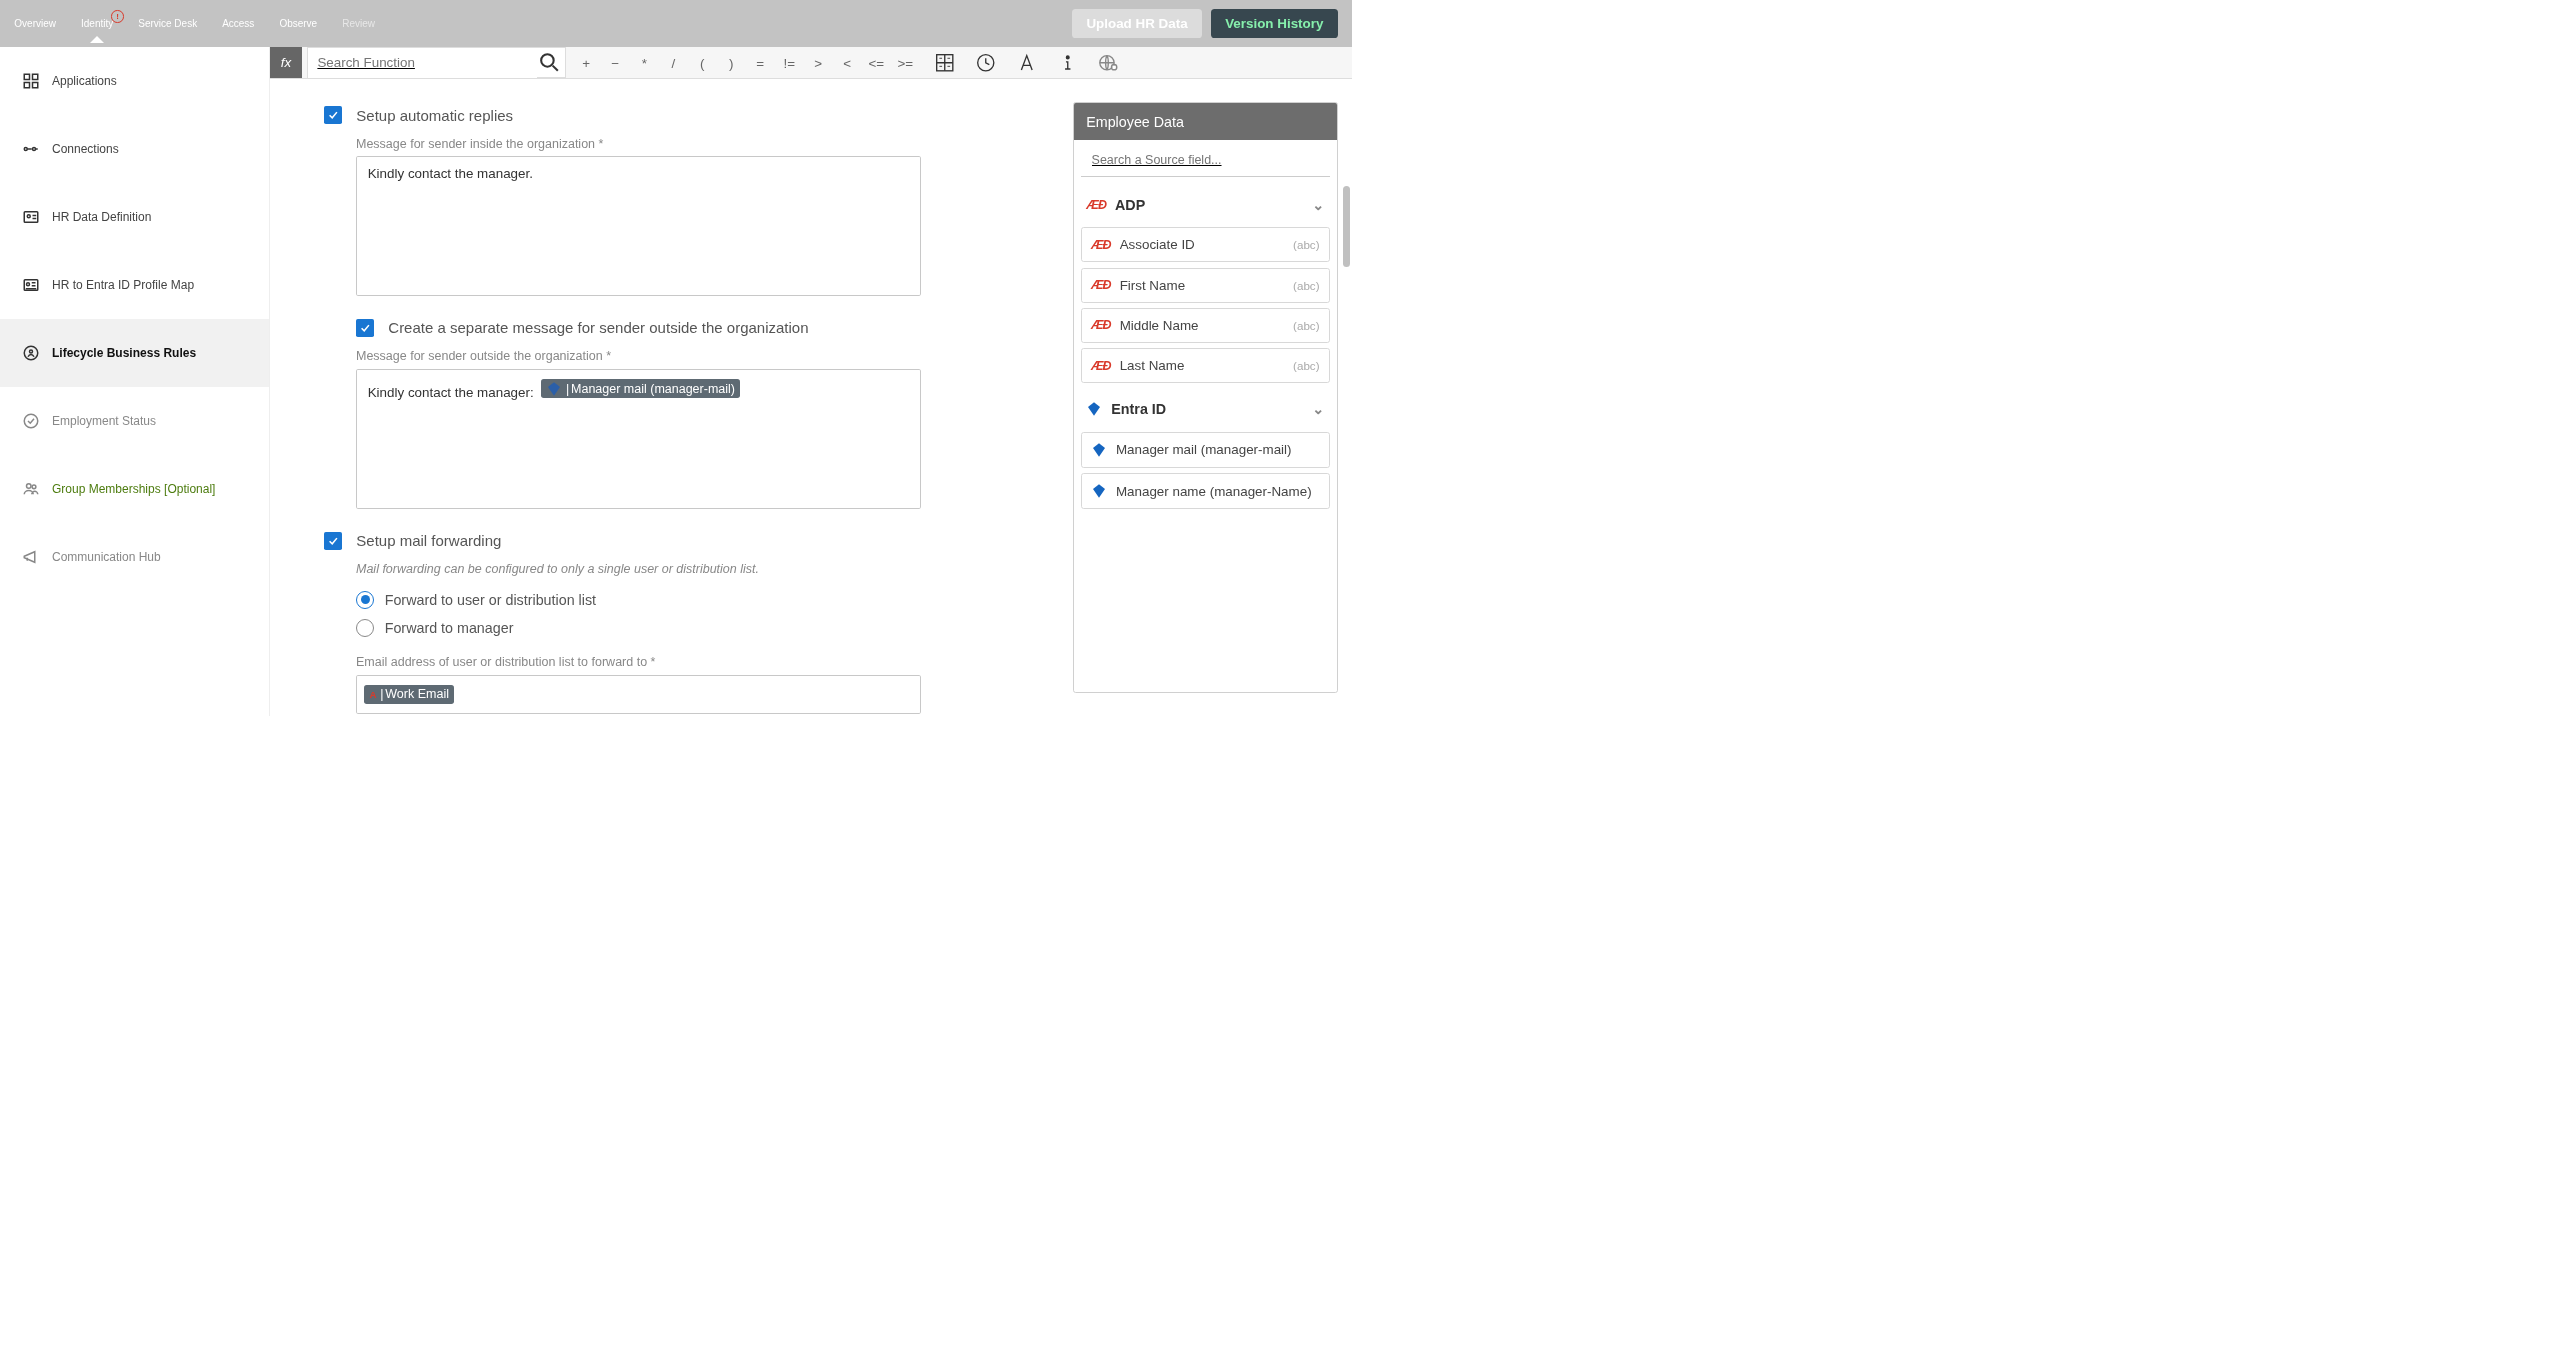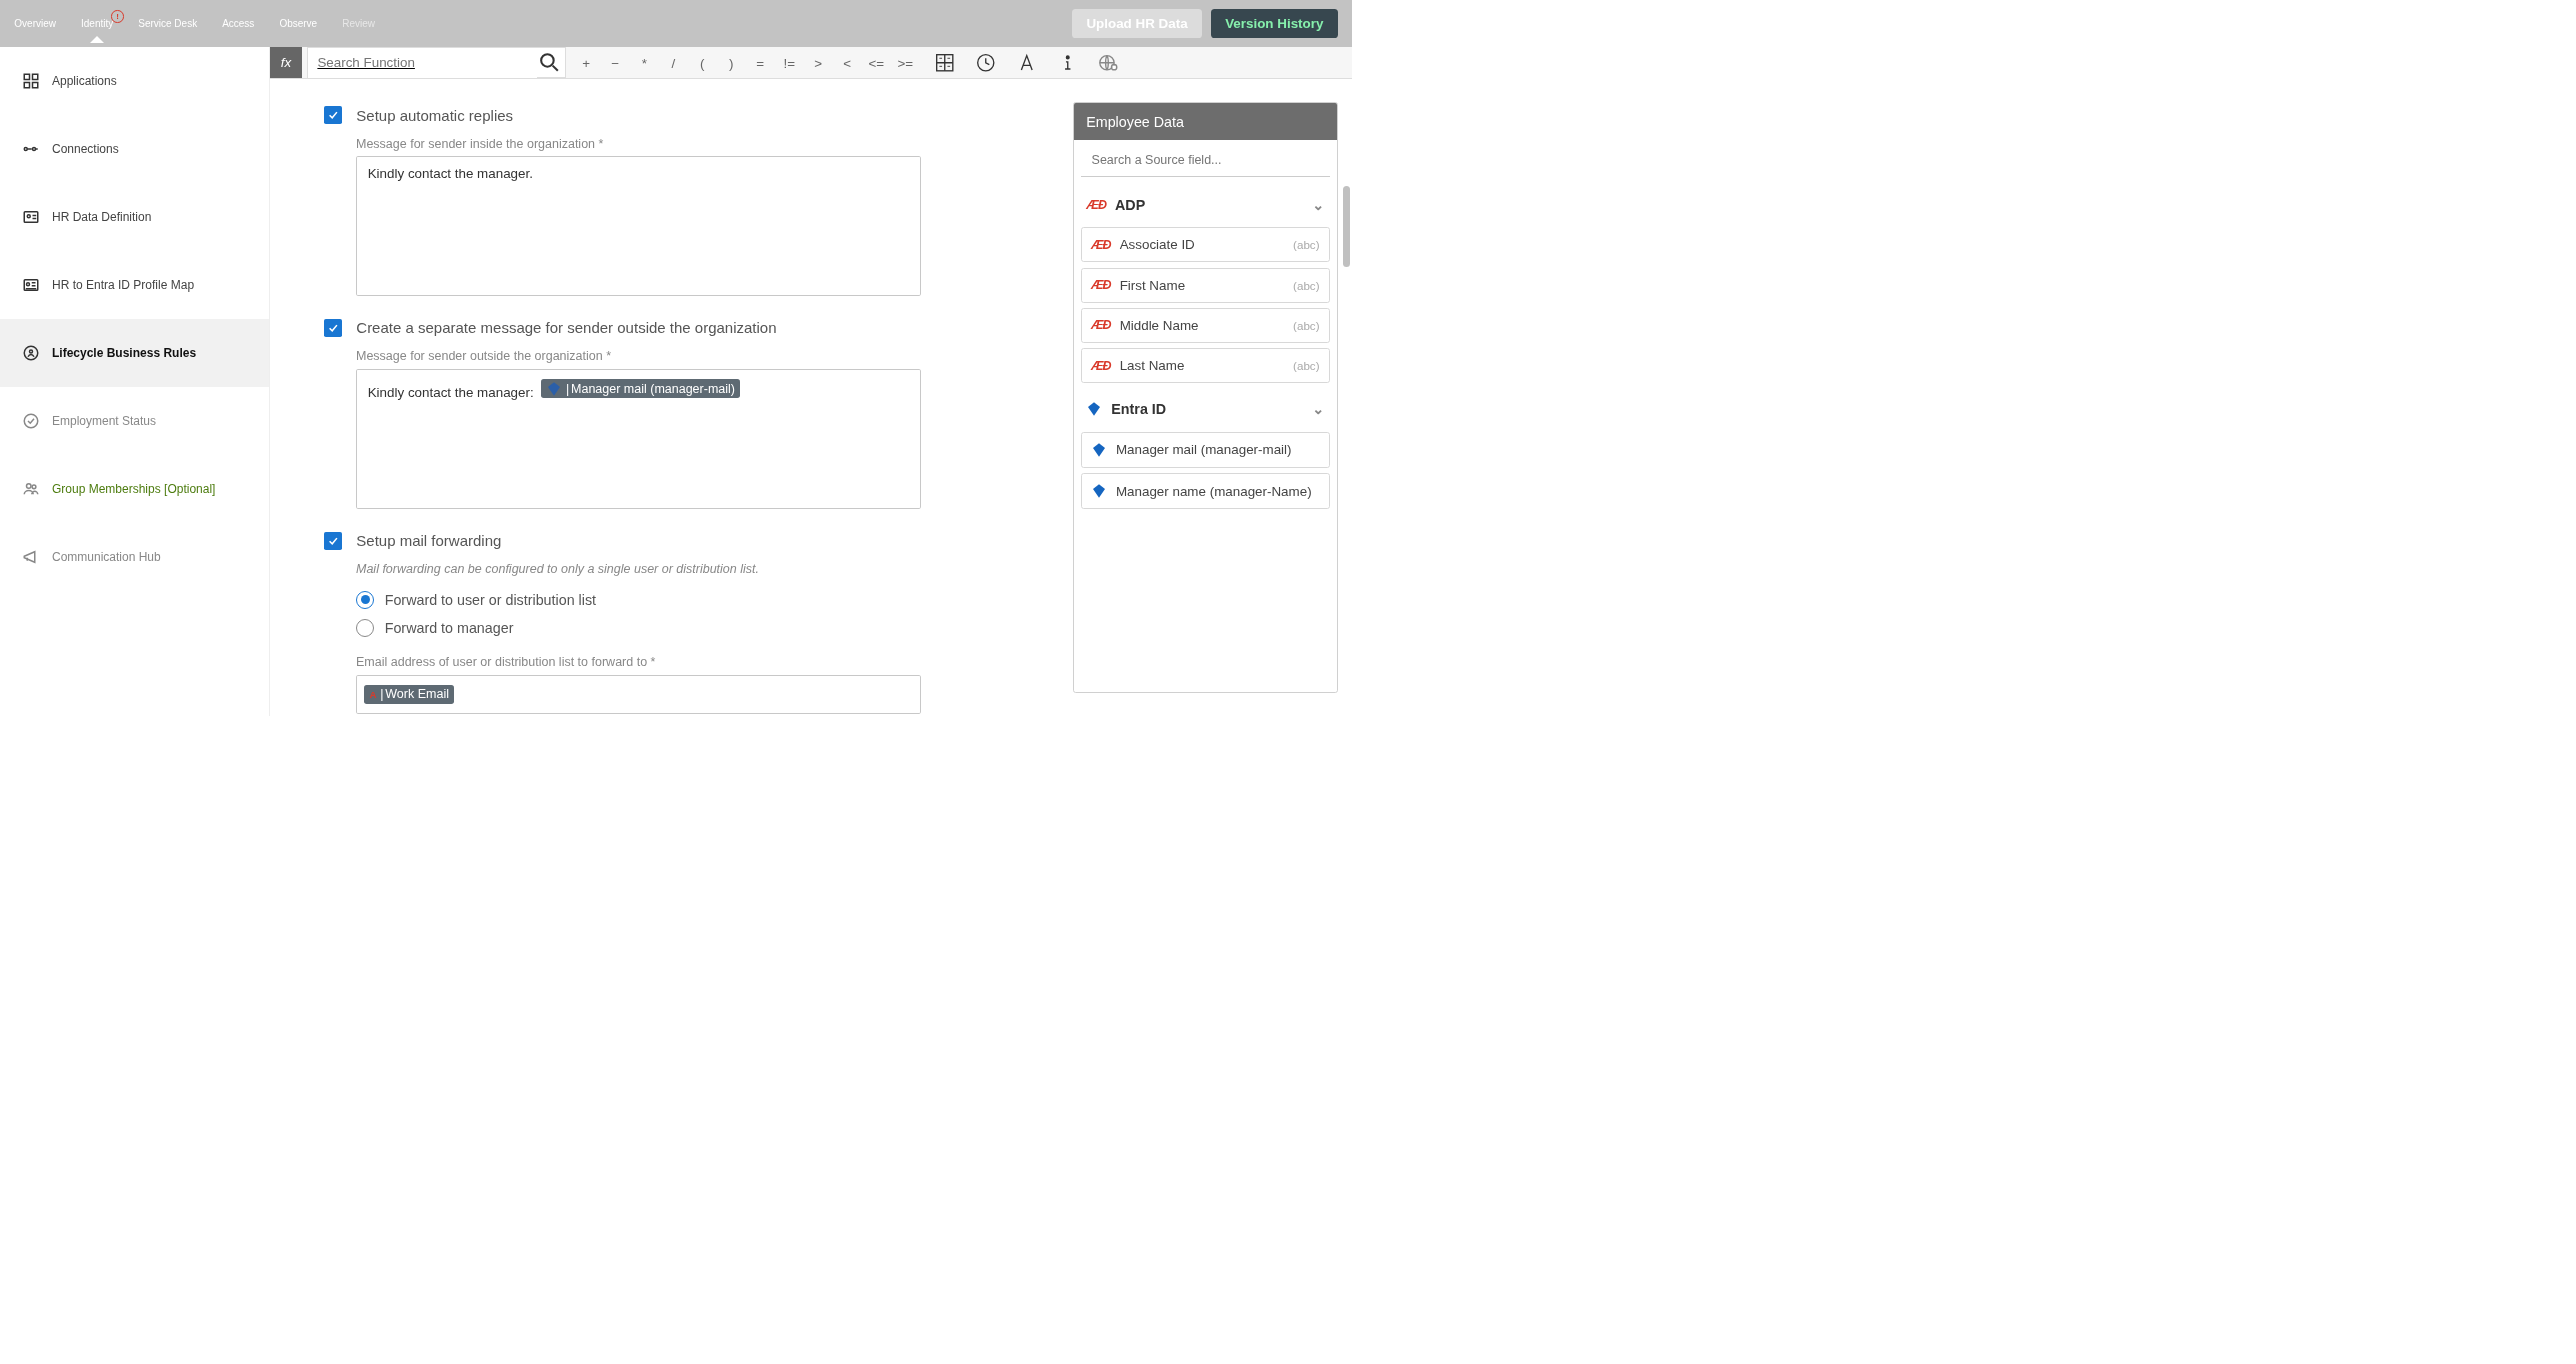--- a/index.html
+++ b/index.html
@@ -55,21 +55,21 @@
 .radio.selected { border-color:#1976d2; }
 .radio.selected::after { content:''; width:9px; height:9px; background:#1976d2; border-radius:50%; }
 .radio-label { font-size:14.3px; color:#555; }
 .inputline { margin-left:32px; width:565px; height:39px; border:0.9px solid #c8c8c8; border-radius:1.8px; padding:5.4px 7.2px; display:flex; align-items:center; }
 .inputline .tag { display:inline-flex; align-items:center; background:#5e6a73; color:#fff; border-radius:2.7px; padding:2.7px 5.4px; font-size:12.5px; }
 .tag .adp { color:#d93a2b; font-weight:bold; font-size:9.8px; margin-right:1.8px; }
 
 
 .right-panel { width:265px; margin:23px 14.3px 23px 0; border:0.9px solid #d0d0d0; border-radius:2.7px; display:flex; flex-direction:column; overflow:hidden; }
 .panel-head { background:#6d6d6d; color:#fff; padding:10.7px 12.5px; font-size:14.3px; font-weight:500; }
-.panel-search { border:none; border-bottom:0.9px solid #ccc; padding:9px 10.7px; font-size:12.5px; outline:none; margin:3.6px 7.2px; }
+.panel-search { border:none; border-bottom:0.9px solid #ccc; padding:9px 10.7px; font-size:12.5px; outline:none; margin:3.6px 7.2px;text-decoration:underline; }
 .panel-body { flex:1; overflow-y:auto; padding:7.2px; }
 .source-head { display:flex; align-items:center; gap:9px; padding:9px 5.4px; font-size:14.3px; font-weight:600; color:#333; cursor:pointer; }
 .source-head .chev { margin-left:auto; color:#888; }
 .field-row { display:flex; align-items:center; gap:9px; border:0.9px solid #d8d8d8; border-radius:2.7px; padding:9px 9px; margin:5.4px 0; font-size:13.4px; color:#444; cursor:pointer; }
 .field-row .type { color:#aaa; font-size:11.6px; margin-left:auto; }
 .adp-logo { color:#d93a2b; font-weight:bold; font-style:italic; font-size:12.5px; letter-spacing:-0.9px; }
 .entra-icon { width:16px; height:16px; }
 .scrollbar-fake { position:absolute; right:1.8px; top:107px; width:7.2px; height:81px; background:#c0c0c0; border-radius:3.6px; }
 .content-wrap { position:relative; }
 
@@ -252,21 +252,21 @@
             </div>
             <span class="check-label">Setup automatic replies</span>
           </div>
           <div class="field-label">Message for sender inside the organization *</div>
           <div class="textarea">
             <span>Kindly contact the manager.</span>
           </div>
         </div>
 
         <div class="form-block">
-          <div class="check-row" style="">
+          <div class="check-row" style="margin-left:32px;">
             <div class="checkbox">
               <svg viewBox="0 0 24 24" fill="none" stroke="#fff" stroke-width="3">
                   <path d="M5 12l5 5 9-11"></path>
                 </svg>
             </div>
             <span class="check-label">Create a separate message for sender outside the organization</span>
           </div>
           <div class="field-label">Message for sender outside the organization *</div>
           <div class="textarea">
             <span>Kindly contact the manager: </span>

